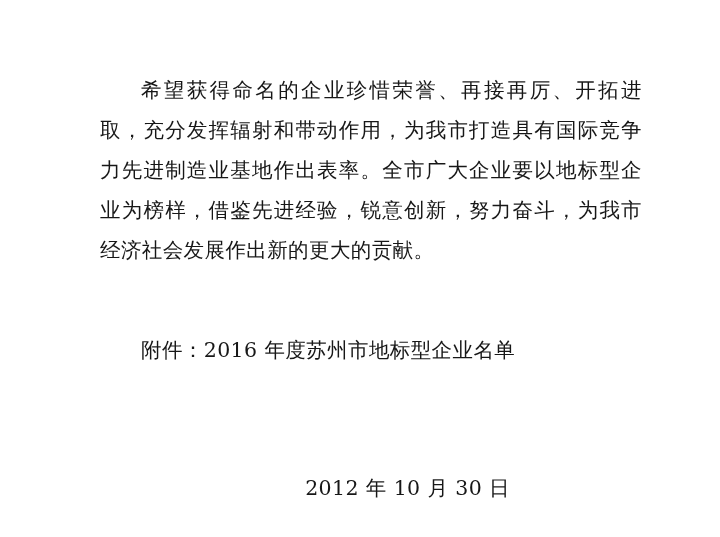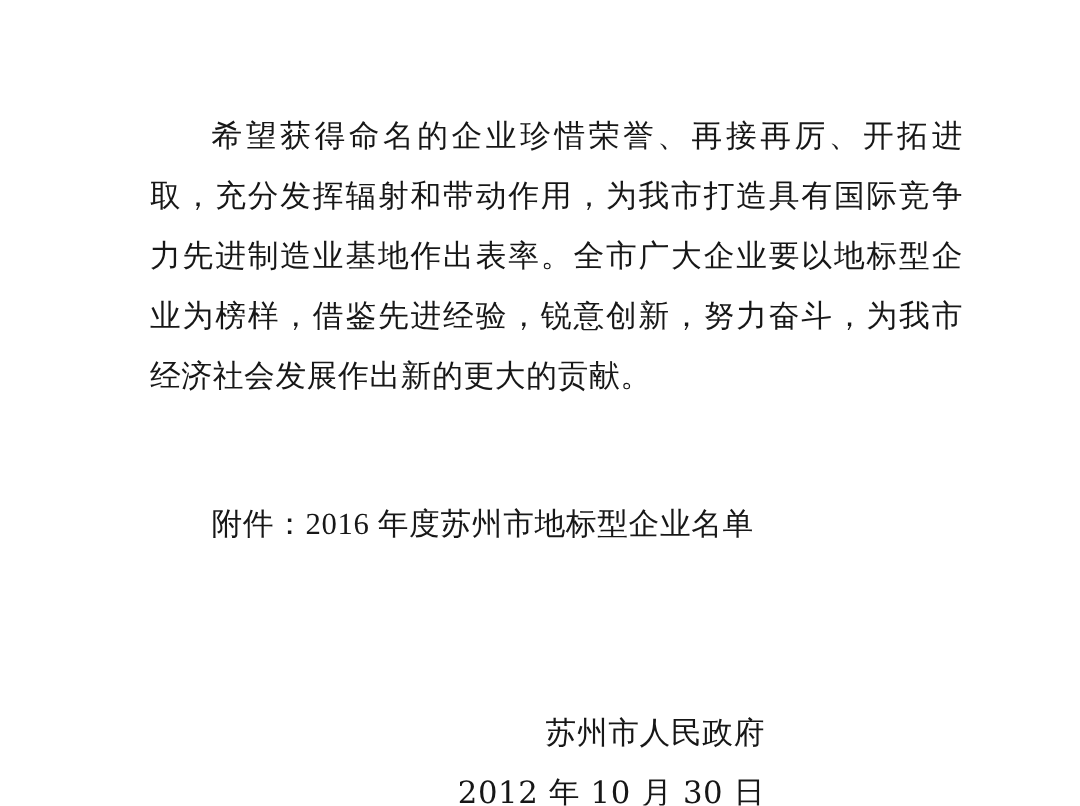--- a/index.html
+++ b/index.html
@@ -32,21 +32,20 @@
     margin: 0;
     color: #171717;
   }
   .attachment-line {
     font-size: 20.5px;
     line-height: 40px;
     letter-spacing: 0.4px;
     margin: 60px 0 0 0;
     text-indent: 2em;
     color: #171717;
-    font-family: Liberation Serif, serif;
   }
   .signature-block {
     margin-top: 98px;
     text-align: right;
     padding-right: 132px;
   }
   .signature-line {
     font-size: 20.5px;
     line-height: 40px;
     letter-spacing: 0.4px;
@@ -65,19 +64,18 @@
 </head>
 <body>
 
 <div class="page">
 
   <p class="body-paragraph">希望获得命名的企业珍惜荣誉、再接再厉、开拓进取，充分发挥辐射和带动作用，为我市打造具有国际竞争力先进制造业基地作出表率。全市广大企业要以地标型企业为榜样，借鉴先进经验，锐意创新，努力奋斗，为我市经济社会发展作出新的更大的贡献。</p>
 
   <p class="attachment-line">附件：2016 年度苏州市地标型企业名单</p>
 
   <div class="signature-block">
-    <div class="signature-line">苏州市人民政府</div>
     <div class="signature-line">2012 年 10 月 30 日</div>
   </div>
 
   <div class="publish-note">（此件公开发布）</div>
 
 </div>
 
 </body></html>

